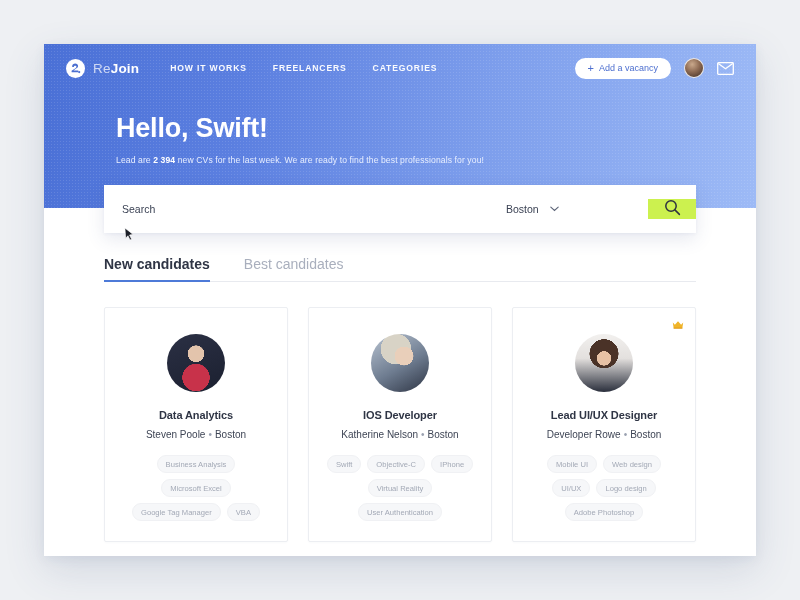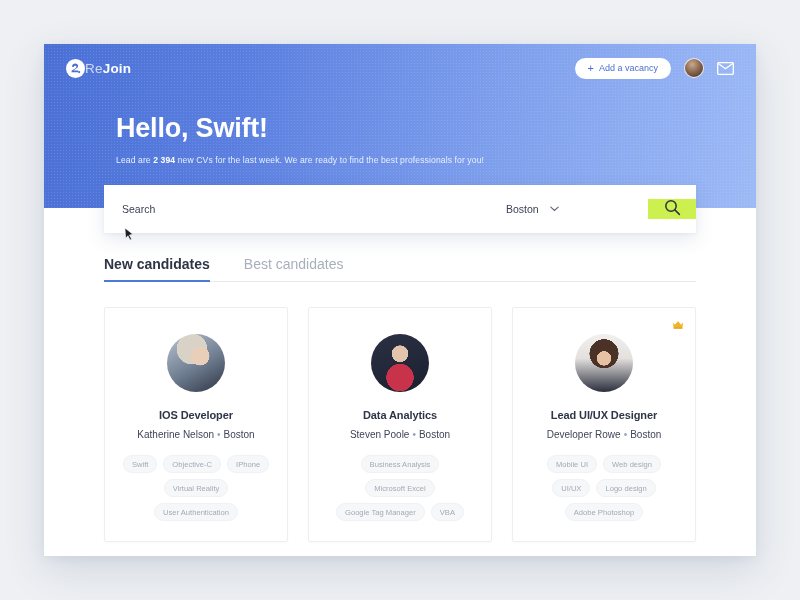--- a/index.html
+++ b/index.html
@@ -50,20 +50,21 @@
     z-index: 2;
     display: flex;
     align-items: center;
     height: 48px;
     padding: 0 22px 0 22px;
   }
 
   .brand {
     display: flex;
     align-items: center;
+    gap: 8px;
     margin-right: 31px;
   }
   .brand-mark {
     width: 19px; height: 19px;
     border-radius: 50%;
     background: #ffffff;
     display: flex; align-items: center; justify-content: center;
     flex: 0 0 auto;
   }
   .brand-mark svg { display:block; }
@@ -331,20 +332,25 @@
       <div class="brand">
         <span class="brand-mark">
           <svg width="13" height="13" viewBox="0 0 13 13">
             <path d="M3.2 4.1c0-1.5 1.3-2.6 3-2.6 1.6 0 2.9 1 2.9 2.4 0 1.1-.7 1.8-2 2.6L4.4 8.4h4.9v1.8H2.6V8.8l3.5-2.3c1-.7 1.3-1.1 1.3-1.7 0-.6-.5-1-1.2-1-.8 0-1.3.5-1.3 1.3H3.2z" fill="#4b6fd0"></path>
             <circle cx="10.2" cy="10.1" r="1.1" fill="#4b6fd0"></circle>
           </svg>
         </span>
         <span class="brand-text"><span class="light">Re</span><span class="bold">Join</span></span>
       </div>
 
+      <div class="nav">
+        <span class="nav-link">HOW IT WORKS</span>
+        <span class="nav-link">FREELANCERS</span>
+        <span class="nav-link">CATEGORIES</span>
+      </div>
 
       <div class="topbar-right">
         <button class="vacancy-btn">
           <span class="plus">+</span>
           <span>Add a vacancy</span>
         </button>
         <span class="avatar-sm"></span>
         <span class="mail-icon">
           <svg width="17" height="13" viewBox="0 0 17 13">
             <rect x="0.7" y="0.7" width="15.6" height="11.6" rx="0.8" fill="none" stroke="#ffffff" stroke-width="1.3"></rect>
@@ -384,41 +390,41 @@
   <div class="content">
 
     <div class="tabs">
       <div class="tab active">New candidates</div>
       <div class="tab">Best candidates</div>
     </div>
 
     <div class="card-grid">
 
       <div class="card">
+        <div class="avatar-lg av-1"></div>
+        <div class="card-title">Data Analytics</div>
+        <div class="card-meta"><span>Steven Poole</span><span class="dot">•</span><span>Boston</span></div>
+        <div class="tags">
+          <span class="tag">Business Analysis</span>
+          <span class="tag">Microsoft Excel</span>
+          <span class="tag">Google Tag Manager</span>
+          <span class="tag">VBA</span>
+        </div>
+      </div>
+
+      <div class="card">
         <div class="avatar-lg av-2"></div>
         <div class="card-title">IOS Developer</div>
         <div class="card-meta"><span>Katherine Nelson</span><span class="dot">•</span><span>Boston</span></div>
         <div class="tags">
           <span class="tag">Swift</span>
           <span class="tag">Objective-C</span>
           <span class="tag">IPhone</span>
           <span class="tag">Virtual Reality</span>
           <span class="tag">User Authentication</span>
-        </div>
-      </div>
-
-      <div class="card">
-        <div class="avatar-lg av-1"></div>
-        <div class="card-title">Data Analytics</div>
-        <div class="card-meta"><span>Steven Poole</span><span class="dot">•</span><span>Boston</span></div>
-        <div class="tags">
-          <span class="tag">Business Analysis</span>
-          <span class="tag">Microsoft Excel</span>
-          <span class="tag">Google Tag Manager</span>
-          <span class="tag">VBA</span>
         </div>
       </div>
 
       <div class="card">
         <span class="crown">
           <svg width="12" height="10" viewBox="0 0 12 10">
             <path d="M0.8 2.6l2.1 2.2L6 1.2l3.1 3.6 2.1-2.2-.9 5.6H1.7z" fill="#f0b429"></path>
             <rect x="1.6" y="7.6" width="8.8" height="1.1" fill="#e09b16"></rect>
           </svg>
         </span>

